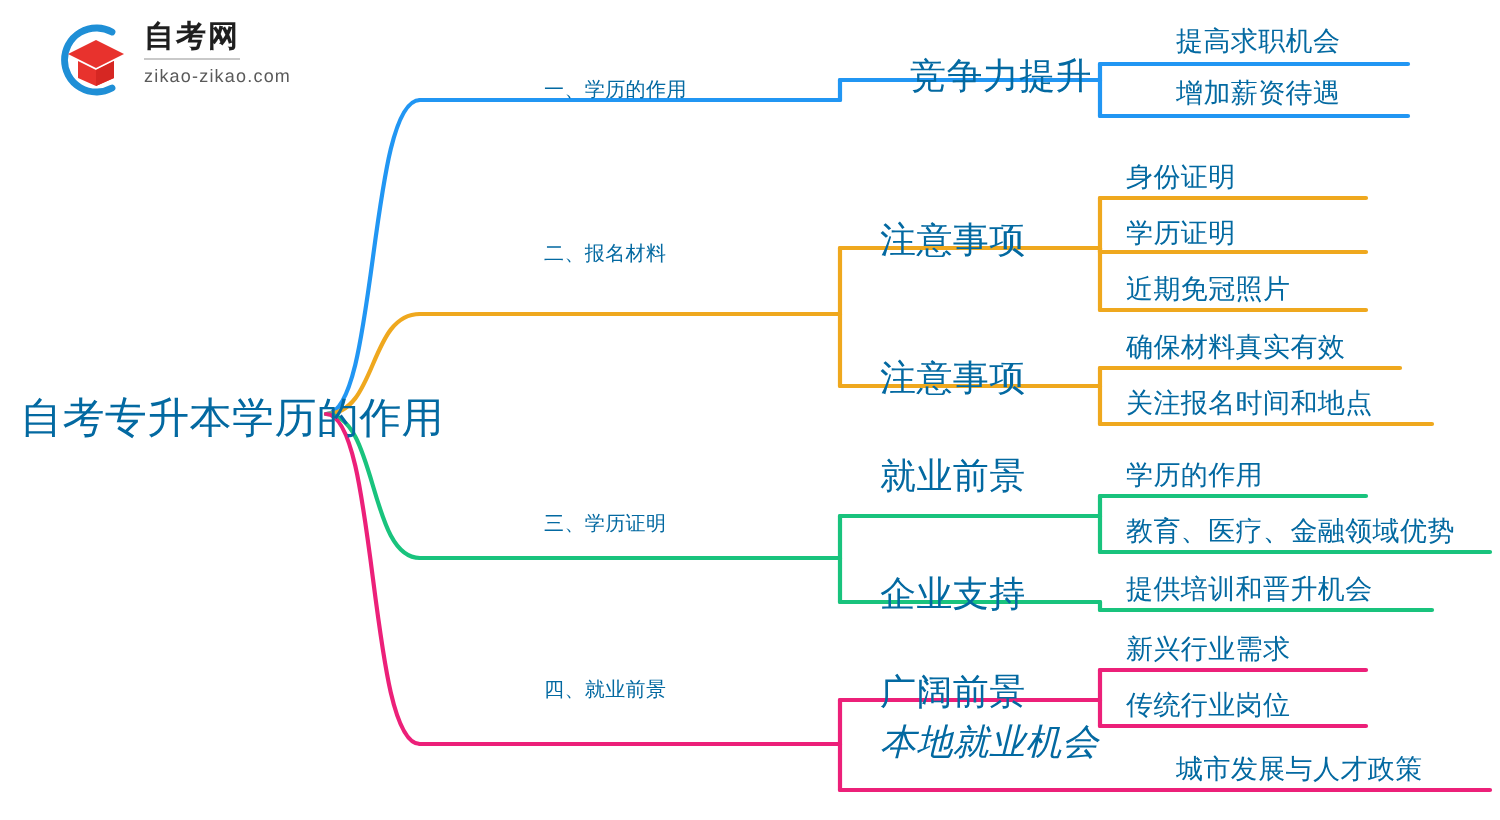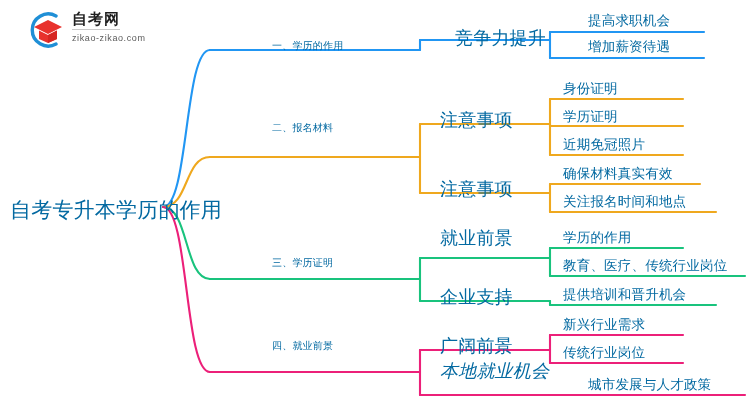--- a/index.html
+++ b/index.html
@@ -164,21 +164,21 @@
       <div class="node-label lvl2-label" style="left: 440px; top: 111px;">注意事项</div>
       <div class="node-label leaf-label" style="left: 563px; top: 82px;">身份证明</div>
       <div class="node-label leaf-label" style="left: 563px; top: 110px;">学历证明</div>
       <div class="node-label leaf-label" style="left: 563px; top: 138px;">近期免冠照片</div>
       <div class="node-label lvl2-label" style="left: 440px; top: 180px;">注意事项</div>
       <div class="node-label leaf-label" style="left: 563px; top: 167px;">确保材料真实有效</div>
       <div class="node-label leaf-label" style="left: 563px; top: 195px;">关注报名时间和地点</div>
       <div class="node-label lvl1-label" style="left: 272px; top: 258px;">三、学历证明</div>
       <div class="node-label lvl2-label" style="left: 440px; top: 229px;">就业前景</div>
       <div class="node-label leaf-label" style="left: 563px; top: 231px;">学历的作用</div>
-      <div class="node-label leaf-label" style="left: 563px; top: 259px;">教育、医疗、传统行业岗位</div>
+      <div class="node-label leaf-label" style="left: 563px; top: 259px;">教育、医疗、金融领域优势</div>
       <div class="node-label lvl2-label" style="left: 440px; top: 288px;">企业支持</div>
       <div class="node-label leaf-label" style="left: 563px; top: 288px;">提供培训和晋升机会</div>
       <div class="node-label lvl1-label" style="left: 272px; top: 341px;">四、就业前景</div>
       <div class="node-label lvl2-label" style="left: 440px; top: 337px;">广阔前景</div>
       <div class="node-label leaf-label" style="left: 563px; top: 318px;">新兴行业需求</div>
       <div class="node-label leaf-label" style="left: 563px; top: 346px;">传统行业岗位</div>
       <div class="node-label lvl2-label" style="left: 440px; top: 362px; font-style: italic;">本地就业机会</div>
       <div class="node-label leaf-label" style="left: 588px; top: 378px;">城市发展与人才政策</div>
     </div>
 

